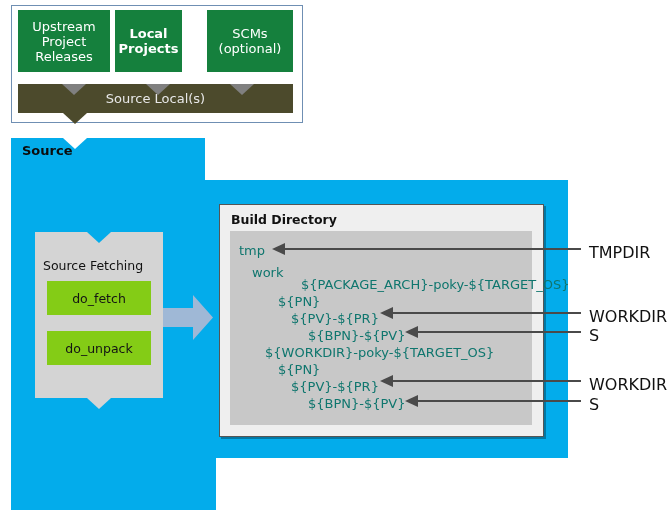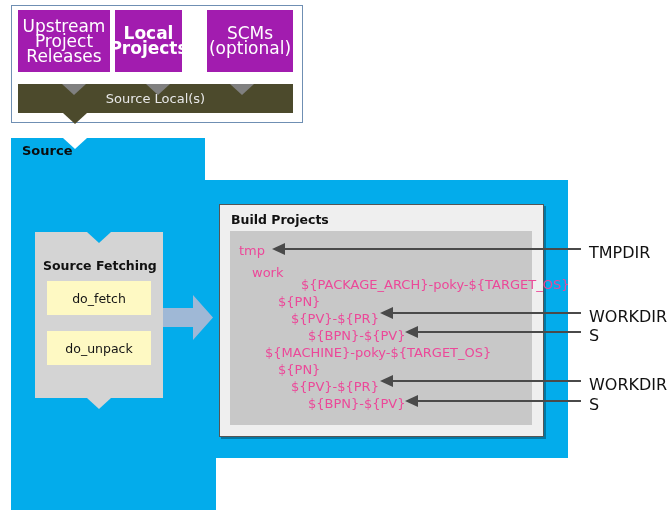--- a/index.html
+++ b/index.html
@@ -14,23 +14,23 @@
 
   
   #sources-container{
     left:11px;top:5px;width:292px;height:118px;
     background:#ffffff;
     border:1px solid #6f8fb3;
     box-sizing:border-box;
   }
   .src-box{
     position:absolute;top:10px;height:62px;
-    background:#a21caf;
+    background:#15803d;
     color:#ffffff;
-    font-size:17px;
+    font-size:13px;
     line-height:15px;
     text-align:center;
     display:flex;align-items:center;justify-content:center;
     box-sizing:border-box;
   }
   #src-box-0{left:18px;width:92px;}
   #src-box-1{left:115px;width:67px;font-weight:bold;}
   #src-box-2{left:207px;width:86px;}
   .src-box span{display:block;}
 
@@ -93,25 +93,25 @@
     border-top:11px solid #ffffff;
   }
 
   
   #source-fetching{
     left:35px;top:232px;width:128px;height:166px;
     background:#d4d4d4;
   }
   #sf-title{
     left:43px;top:258px;
-    font-size:12.5px;font-weight:bold;color:#111;
+    font-size:12.5px;font-weight:normal;color:#111;
   }
   .task-box{
     position:absolute;left:47px;width:104px;height:34px;
-    background:#fef9c3;
+    background:#84cc16;
     color:#141414;
     font-size:12.5px;
     display:flex;align-items:center;justify-content:center;
   }
   #task-0{top:281px;}
   #task-1{top:331px;}
   
   #sf-notch-top{
     left:87px;top:232px;
     width:0;height:0;
@@ -143,21 +143,21 @@
     left:231px;top:212px;
     font-size:12.5px;font-weight:bold;color:#111;
   }
   #bd-inner{
     left:230px;top:231px;width:302px;height:194px;
     background:#c8c8c8;
   }
   .tree-line{
     position:absolute;
     font-size:13px;
-    color:#ec4899;
+    color:#0f766e;
     white-space:pre;
     line-height:13px;
   }
 
   
   .arrow-line{
     position:absolute;height:2px;background:#4a4a4a;
   }
   .arrow-head{
     position:absolute;width:0;height:0;
@@ -217,30 +217,30 @@
 </div>
 <div class="abs task-box" id="task-1">
   <span>do_unpack</span>
 </div>
 
 <svg class="abs" id="flow-arrow" viewBox="0 0 50 45">
   <polygon points="0,13 30,13 30,0 50,22.5 30,45 30,32 0,32" fill="#9fb8d6"></polygon>
 </svg>
 
 <div class="abs" id="build-directory"></div>
-<div class="abs" id="bd-title">Build Projects</div>
+<div class="abs" id="bd-title">Build Directory</div>
 <div class="abs" id="bd-inner"></div>
 
 <div class="tree-line" style="left:239px;top:244px;">tmp</div>
 <div class="tree-line" style="left:252px;top:266px;">work</div>
 <div class="tree-line" style="left:265px;top:278px;margin-left:36px;">${PACKAGE_ARCH}-poky-${TARGET_OS}</div>
 <div class="tree-line" style="left:278px;top:295px;">${PN}</div>
 <div class="tree-line" style="left:291px;top:312px;">${PV}-${PR}</div>
 <div class="tree-line" style="left:308px;top:329px;">${BPN}-${PV}</div>
-<div class="tree-line" style="left:265px;top:346px;">${MACHINE}-poky-${TARGET_OS}</div>
+<div class="tree-line" style="left:265px;top:346px;">${WORKDIR}-poky-${TARGET_OS}</div>
 <div class="tree-line" style="left:278px;top:363px;">${PN}</div>
 <div class="tree-line" style="left:291px;top:380px;">${PV}-${PR}</div>
 <div class="tree-line" style="left:308px;top:397px;">${BPN}-${PV}</div>
 
 <div class="arrow-line" style="left:285px;top:248px;width:296px;"></div>
 <div class="arrow-head" style="left:272px;top:243px;"></div>
 <div class="side-label" style="left:589px;top:243px;">TMPDIR</div>
 
 <div class="arrow-line" style="left:393px;top:312px;width:188px;"></div>
 <div class="arrow-head" style="left:380px;top:307px;"></div>

